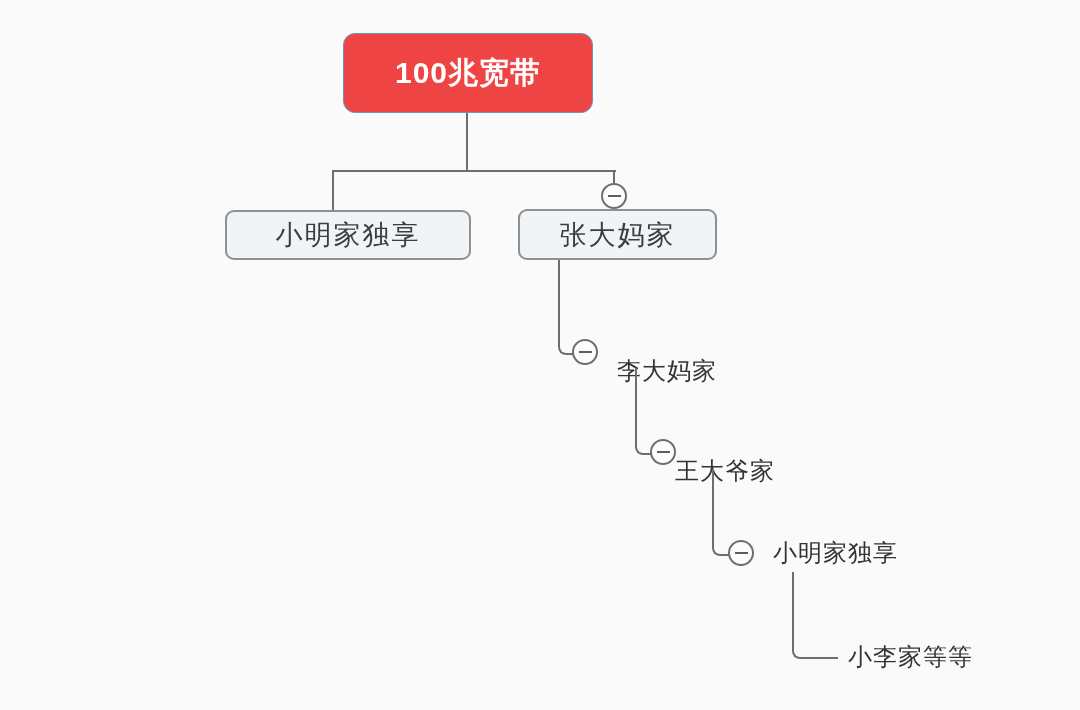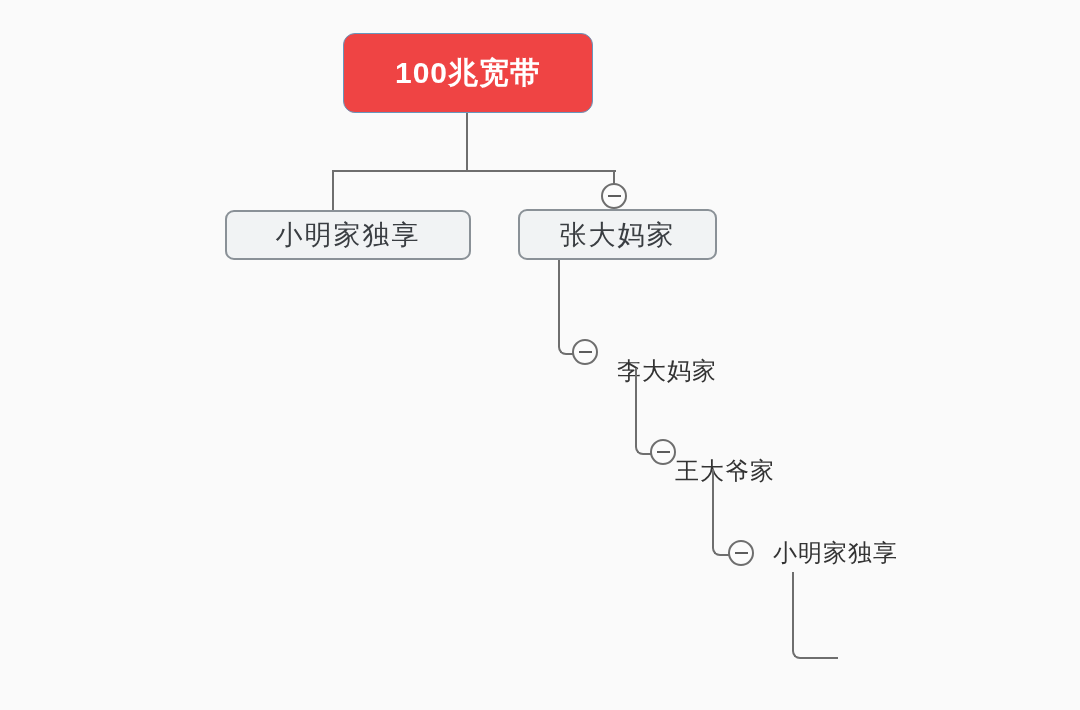--- a/index.html
+++ b/index.html
@@ -123,14 +123,15 @@
   </div>
   <div class="chain-label" style="left:675px; top:452px;margin-top:19px;">王大爷家</div>
 
   <div class="elbow" style="left:712px; top:469px; width:16px; height:85px;"></div>
   <div class="collapse" style="left:728px; top:540px;">
     <span class="minus"></span>
   </div>
   <div class="chain-label" style="left:773px; top:553px;">小明家独享</div>
 
   <div class="elbow" style="left:792px; top:572px; width:44px; height:85px;"></div>
+  <div class="chain-label" style="left:848px; top:657px;">小李家等等</div>
 
 </div>
 
 </body></html>

